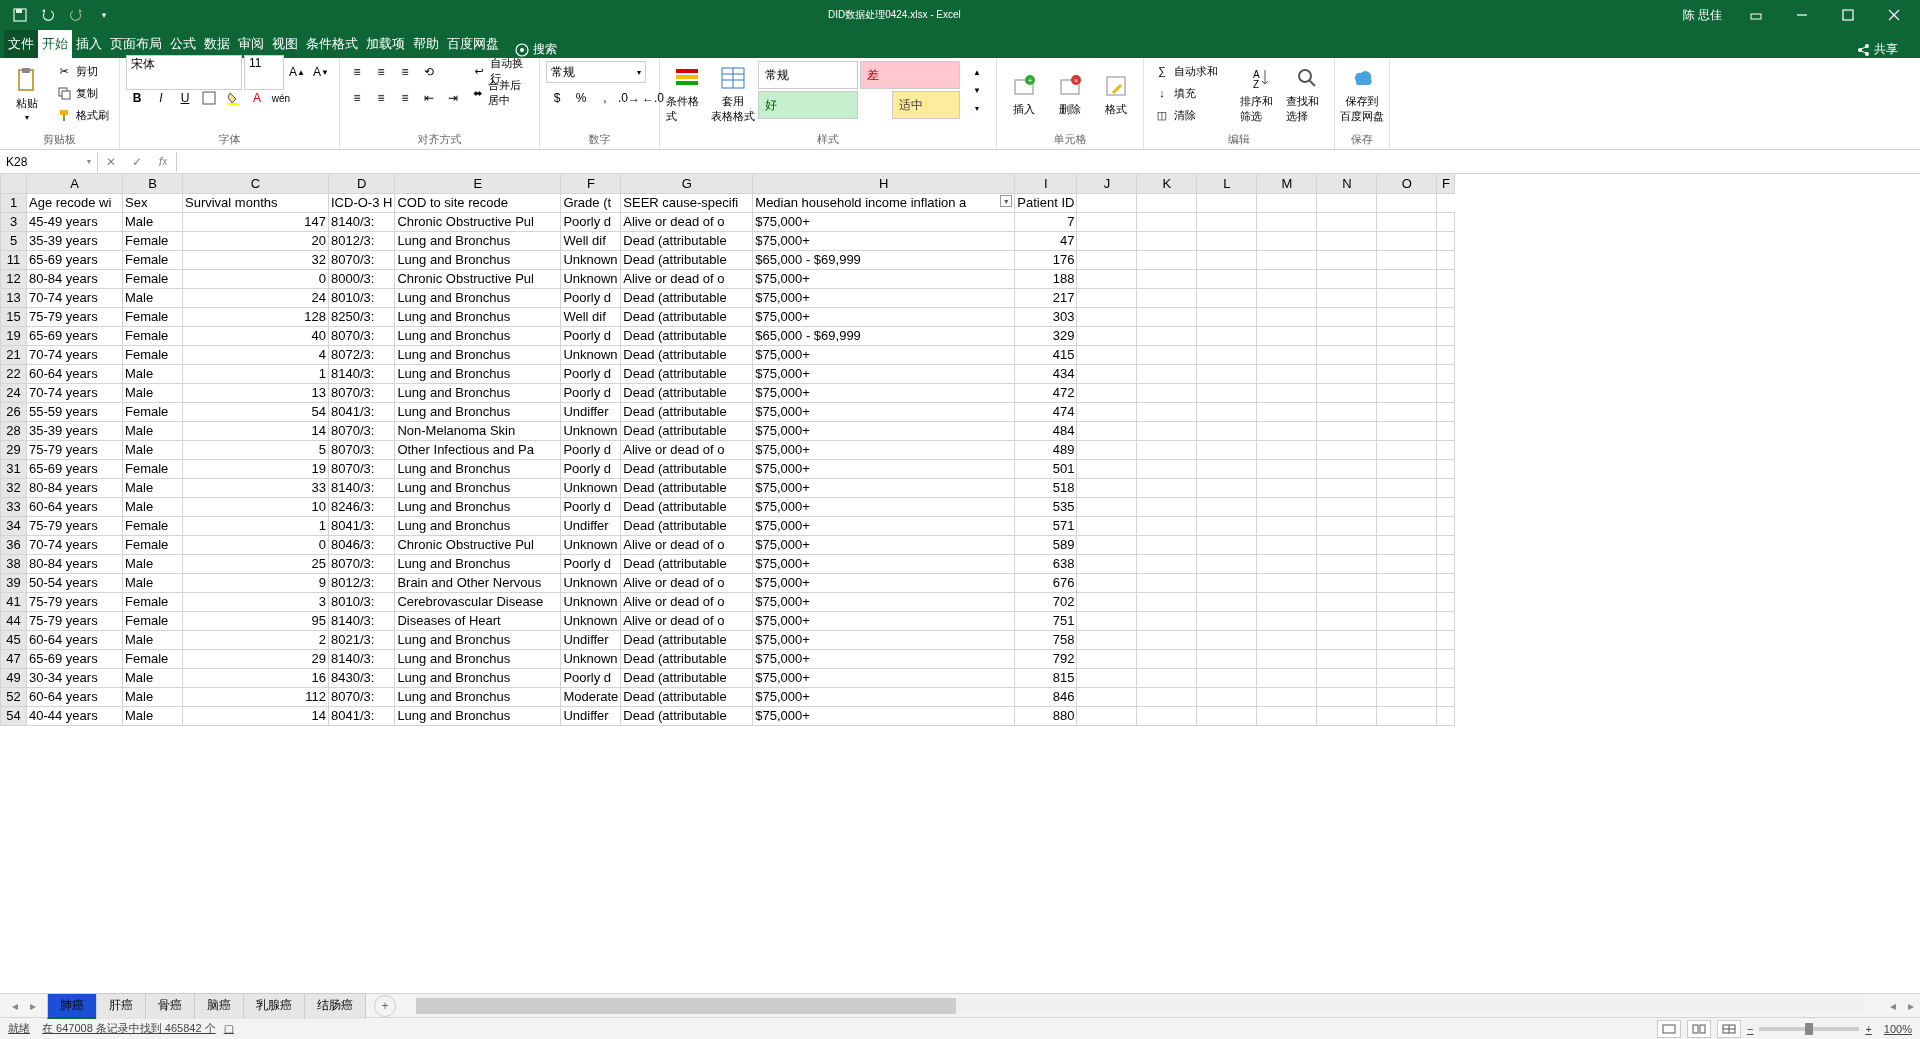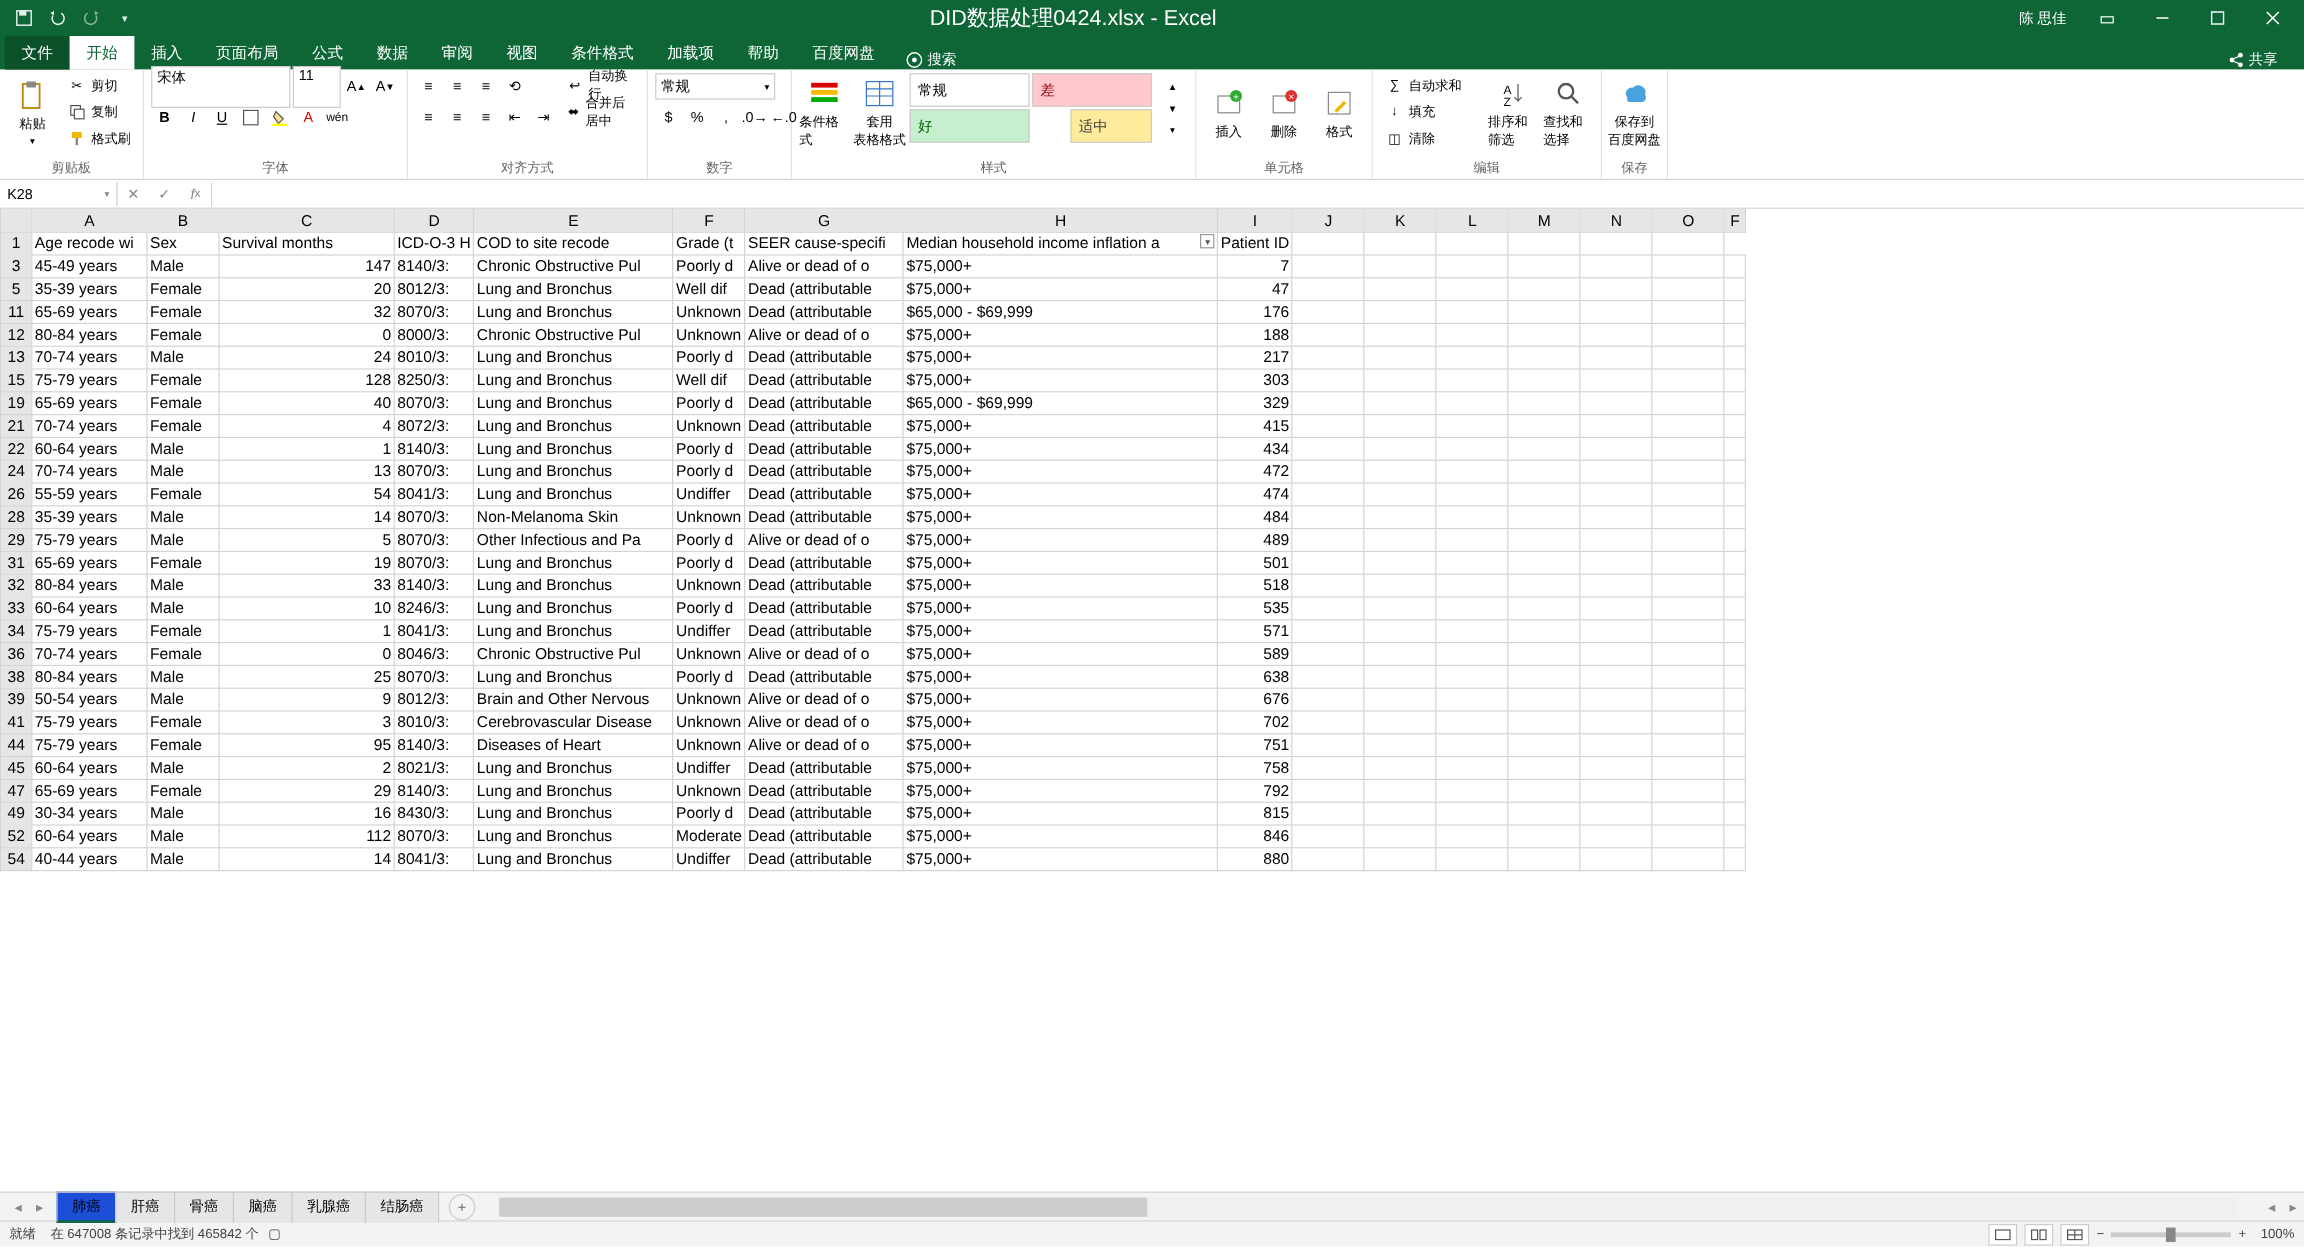--- a/index.html
+++ b/index.html
@@ -2,28 +2,28 @@
 <html><head>
 <meta charset="utf-8">
 <style>
 * { margin: 0; padding: 0; box-sizing: border-box; font-family: "Microsoft YaHei", "SimSun", sans-serif; }
 body { background: #fff; overflow: hidden; width: 1920px; height: 1039px; font-size: 12px; }
 
 
 .title-bar { height: 30px; background: #0e6637; display: flex; align-items: center; color: #fff; }
 .title-left { display: flex; align-items: center; gap: 4px; padding-left: 8px; }
 .title-left .qat-btn { width: 24px; height: 24px; display: flex; align-items: center; justify-content: center; color: #fff; opacity: 0.9; cursor: pointer; }
-.title-center { flex: 1; text-align: center; font-size: 18px; }
+.title-center { flex: 1; text-align: center; font-size: 10px; }
 .title-right { display: flex; align-items: center; gap: 2px; padding-right: 4px; }
 .title-right .win-btn { width: 44px; height: 30px; display: flex; align-items: center; justify-content: center; color: #fff; cursor: pointer; }
 .title-right .user { padding: 0 10px; font-size: 12px; }
 
 
 .tabs-bar { height: 28px; background: #0e6637; display: flex; align-items: flex-end; padding-left: 4px; }
-.tab-item { padding: 5px 14px; color: #fff; font-size: 13px; cursor: pointer; }
+.tab-item { padding: 5px 4px; color: #fff; font-size: 13px; cursor: pointer; }
 .tab-item.file { background: #0b5129; }
 .tab-item.active { background: #fff; color: #0e6637; }
 .tabs-right { margin-left: auto; display: flex; align-items: center; padding-right: 12px; color: #fff; }
 .share-btn { display: flex; align-items: center; gap: 4px; padding: 0 10px; font-size: 12px; cursor: pointer; }
 
 
 .ribbon { height: 92px; background: #fff; border-bottom: 1px solid #d4d4d4; display: flex; }
 .ribbon-group { border-right: 1px solid #e0e0e0; display: flex; flex-direction: column; padding: 3px 6px 0; }
 .ribbon-group-body { flex: 1; display: flex; align-items: flex-start; gap: 4px; }
 .ribbon-group-label { font-size: 11px; color: #666; text-align: center; padding: 2px 0; position: relative; }
@@ -66,21 +66,21 @@
 .sheet-tabs { height: 24px; background: #f3f3f3; border-top: 1px solid #d4d4d4; display: flex; align-items: center; }
 .sheet-nav { display: flex; gap: 0; padding: 0 6px; }
 .sheet-nav-btn { width: 18px; text-align: center; color: #888; cursor: pointer; }
 .sheet-tab { padding: 3px 12px; border: 1px solid #ccc; border-bottom: none; background: #e6e6e6; font-size: 12px; margin-left: -1px; cursor: pointer; }
 .sheet-tab.active { background: #1d4ed8; border-bottom: 2px solid #0e6637; }
 .add-sheet { width: 22px; height: 22px; border: 1px solid #ccc; border-radius: 50%; display: flex; align-items: center; justify-content: center; margin-left: 8px; cursor: pointer; color: #666; }
 .hscroll { flex: 1; height: 16px; margin: 0 20px; background: #f0f0f0; position: relative; }
 .hscroll-thumb { position: absolute; left: 0; width: 540px; height: 100%; background: #cdcdcd; }
 
 
-.status-bar { height: 22px; background: #f3f3f3; border-top: 1px solid #d4d4d4; display: flex; align-items: center; font-size: 11px; padding: 0 8px; color: #444; }
+.status-bar { height: 22px; background: #f3f3f3; border-top: 1px solid #d4d4d4; display: flex; align-items: center; font-size: 11px; padding: 0 8px; color: #444; text-decoration: underline; }
 .status-right { margin-left: auto; display: flex; align-items: center; gap: 6px; }
 .view-btn { width: 24px; height: 18px; border: 1px solid #ccc; background: #fff; display: flex; align-items: center; justify-content: center; cursor: pointer; }
 .zoom-slider { width: 100px; height: 4px; background: #ccc; position: relative; }
 .zoom-thumb { width: 8px; height: 12px; background: #888; position: absolute; top: -4px; left: 46px; }
 
 svg { display: block; }
 </style>
 </head>
 <body>
 

